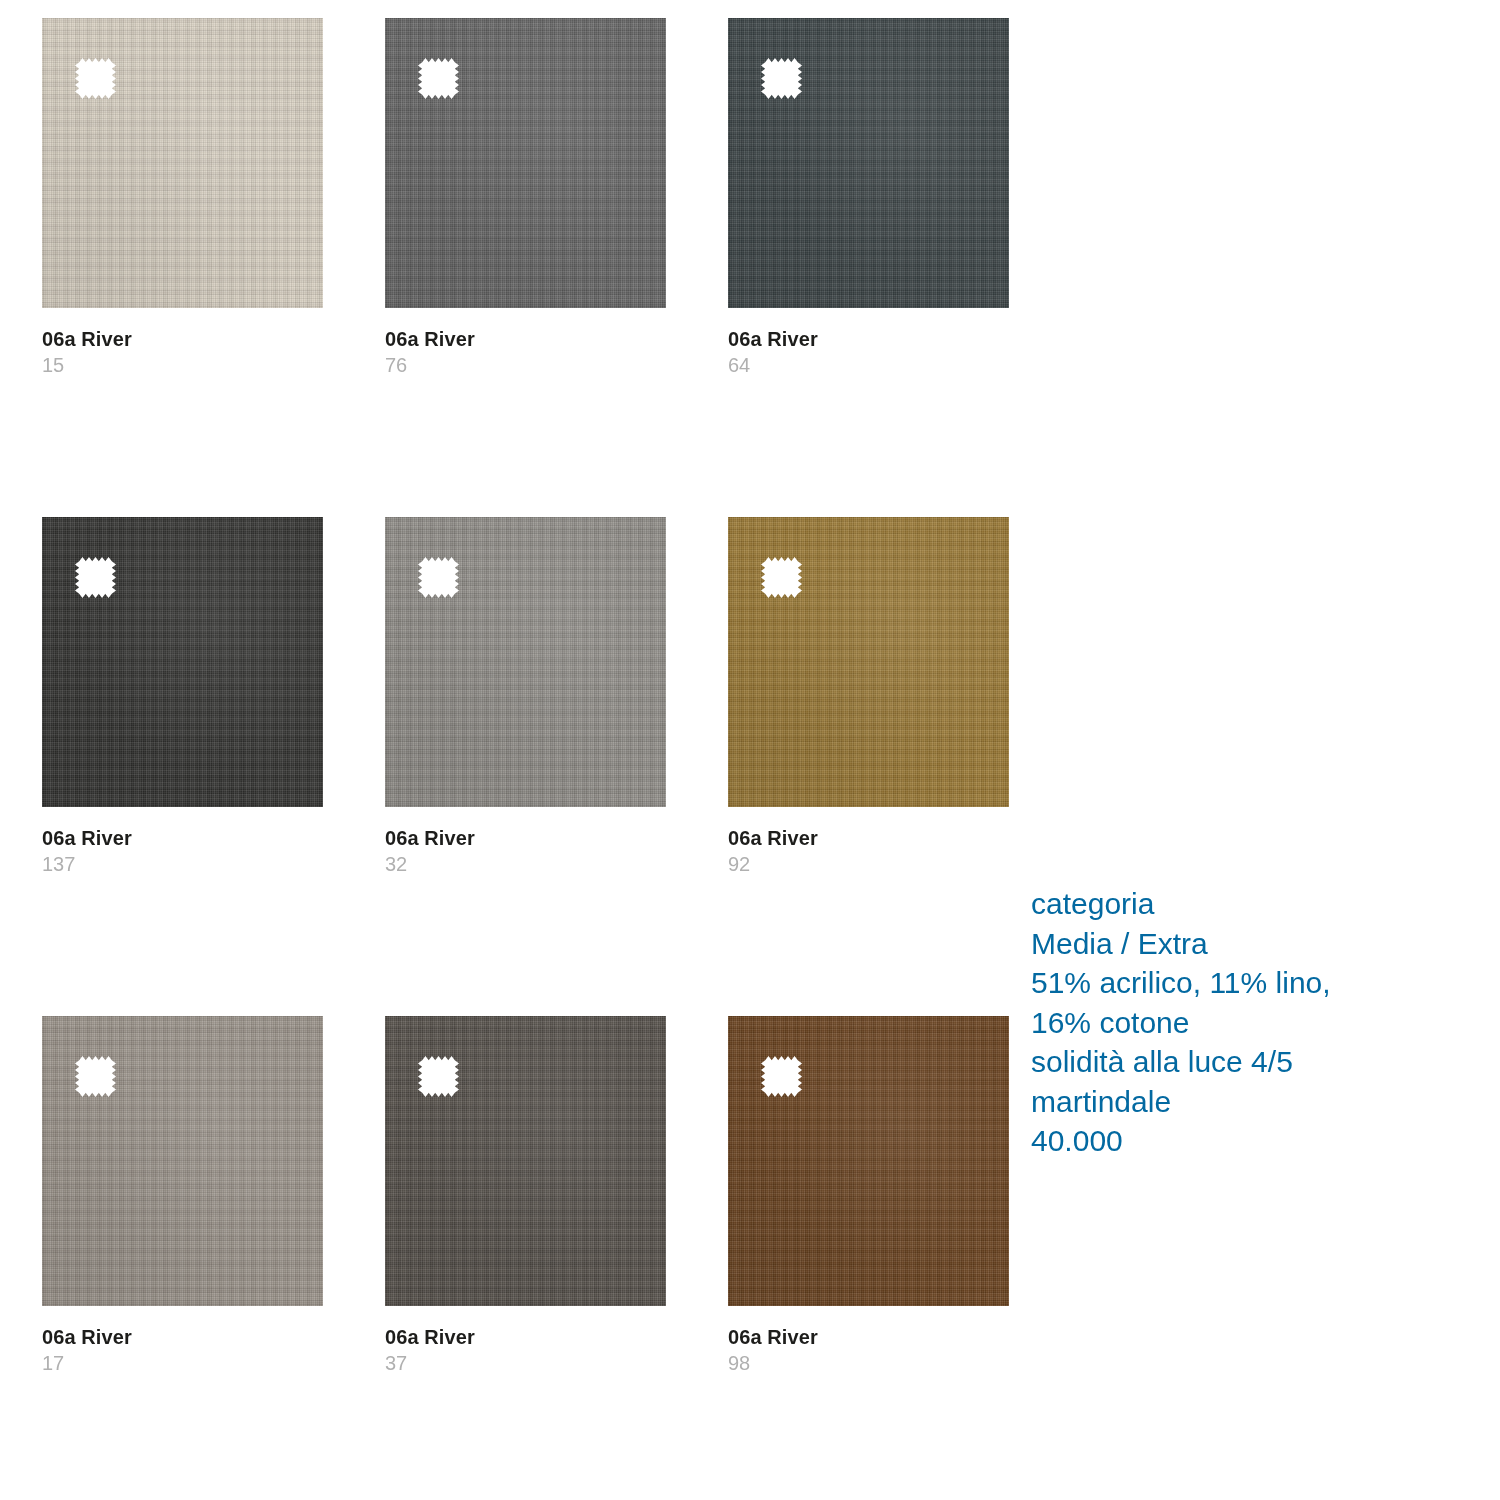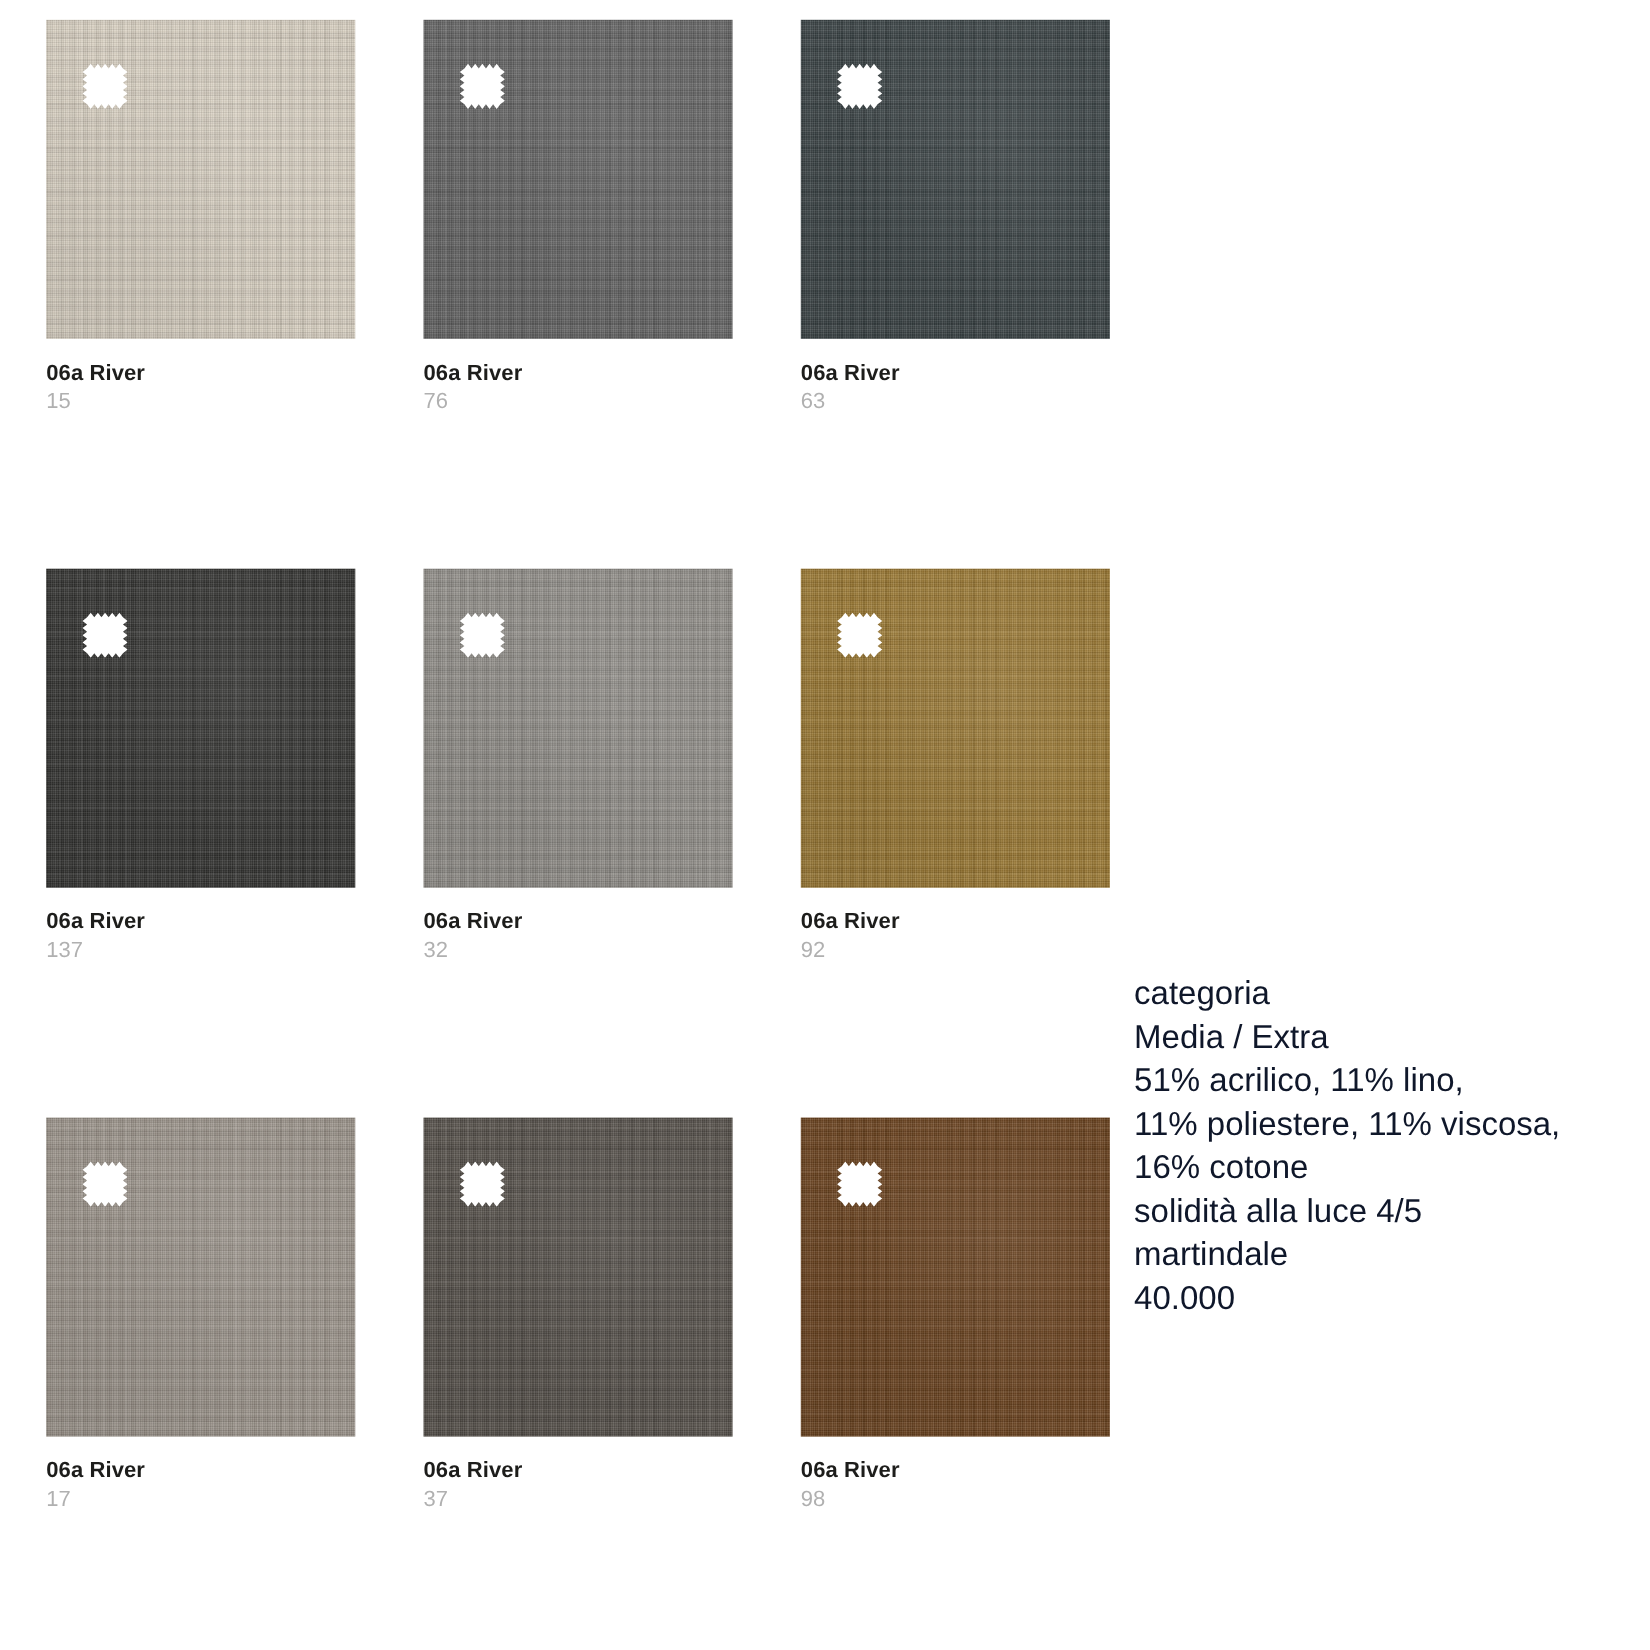--- a/index.html
+++ b/index.html
@@ -131,21 +131,21 @@
   }
 
   
   #spec-block {
     position: absolute;
     left: 1031px;
     top: 884px;
     width: 452px;
     font-size: 30px;
     line-height: 39.5px;
-    color: #0f172a;
+    color: #0369a1;
     font-weight: 400;
   }
   #spec-block .spec-line {
     white-space: nowrap;
   }
 </style>
 </head>
 <body>
 
 <div id="page">
@@ -186,21 +186,21 @@
           <div class="weave"></div>
           <div class="shading"></div>
           <span class="sample-badge">
             <svg viewBox="0 0 41 41" xmlns="http://www.w3.org/2000/svg">
               <polygon points="4.20,4.20 7.46,0.00 10.72,4.20 13.98,0.00 17.24,4.20 20.50,0.00 23.76,4.20 27.02,0.00 30.28,4.20 33.54,0.00 36.80,4.20 36.80,4.20 41.00,7.46 36.80,10.72 41.00,13.98 36.80,17.24 41.00,20.50 36.80,23.76 41.00,27.02 36.80,30.28 41.00,33.54 36.80,36.80 36.80,36.80 33.54,41.00 30.28,36.80 27.02,41.00 23.76,36.80 20.50,41.00 17.24,36.80 13.98,41.00 10.72,36.80 7.46,41.00 4.20,36.80 4.20,36.80 0.00,33.54 4.20,30.28 0.00,27.02 4.20,23.76 0.00,20.50 4.20,17.24 0.00,13.98 4.20,10.72 0.00,7.46 4.20,4.20" fill="#ffffff"></polygon>
             </svg>
           </span>
         </div>
         <div class="swatch-caption">
           <div class="swatch-name">06a River</div>
-          <div class="swatch-code">63</div>
+          <div class="swatch-code">64</div>
         </div>
       </div>
       <div class="swatch-card">
         <div class="swatch-tile" style="background-color: rgb(51, 51, 49);">
           <div class="weave"></div>
           <div class="shading"></div>
           <span class="sample-badge">
             <svg viewBox="0 0 41 41" xmlns="http://www.w3.org/2000/svg">
               <polygon points="4.20,4.20 7.46,0.00 10.72,4.20 13.98,0.00 17.24,4.20 20.50,0.00 23.76,4.20 27.02,0.00 30.28,4.20 33.54,0.00 36.80,4.20 36.80,4.20 41.00,7.46 36.80,10.72 41.00,13.98 36.80,17.24 41.00,20.50 36.80,23.76 41.00,27.02 36.80,30.28 41.00,33.54 36.80,36.80 36.80,36.80 33.54,41.00 30.28,36.80 27.02,41.00 23.76,36.80 20.50,41.00 17.24,36.80 13.98,41.00 10.72,36.80 7.46,41.00 4.20,36.80 4.20,36.80 0.00,33.54 4.20,30.28 0.00,27.02 4.20,23.76 0.00,20.50 4.20,17.24 0.00,13.98 4.20,10.72 0.00,7.46 4.20,4.20" fill="#ffffff"></polygon>
             </svg>
@@ -285,20 +285,19 @@
           <div class="swatch-name">06a River</div>
           <div class="swatch-code">98</div>
         </div>
       </div>
     </div>
 
   <div id="spec-block">
       <div class="spec-line">categoria</div>
       <div class="spec-line">Media / Extra</div>
       <div class="spec-line">51% acrilico, 11% lino,</div>
-      <div class="spec-line">11% poliestere, 11% viscosa,</div>
       <div class="spec-line">16% cotone</div>
       <div class="spec-line">solidità alla luce 4/5</div>
       <div class="spec-line">martindale</div>
       <div class="spec-line">40.000</div>
     </div>
 
 </div>
 
 </body></html>

